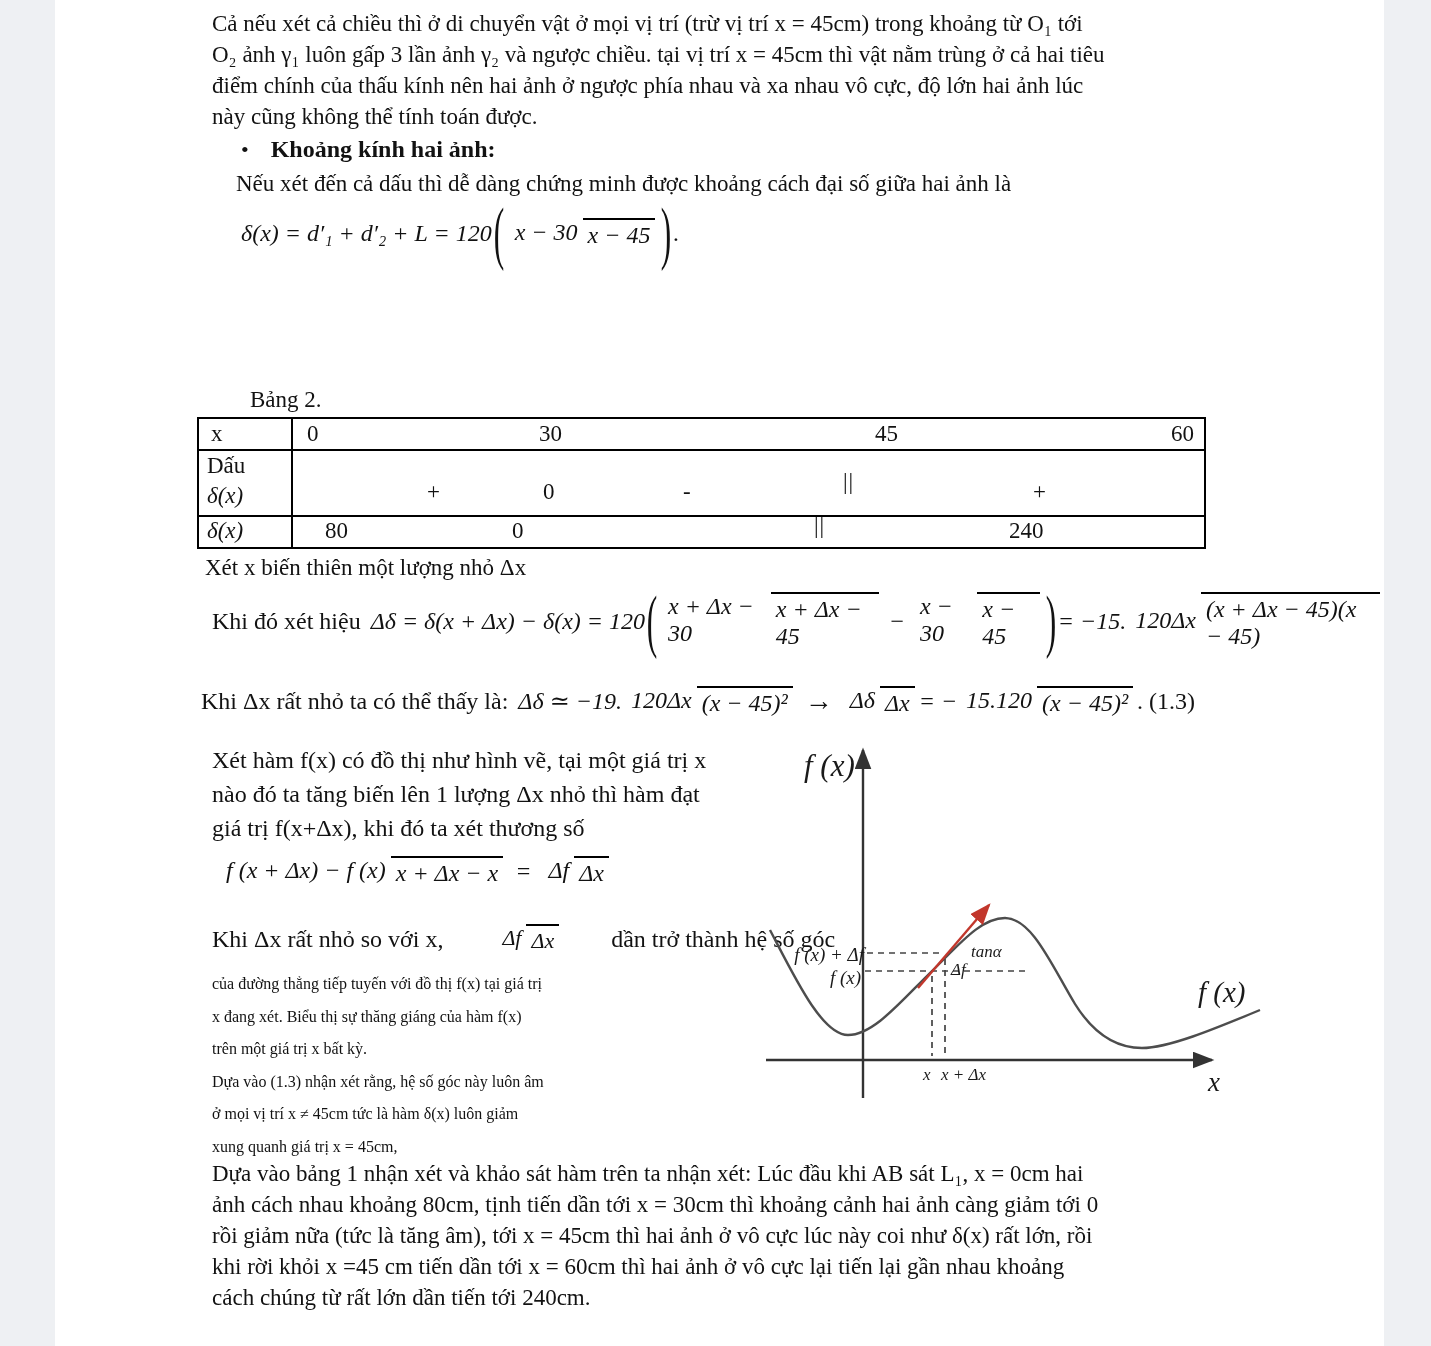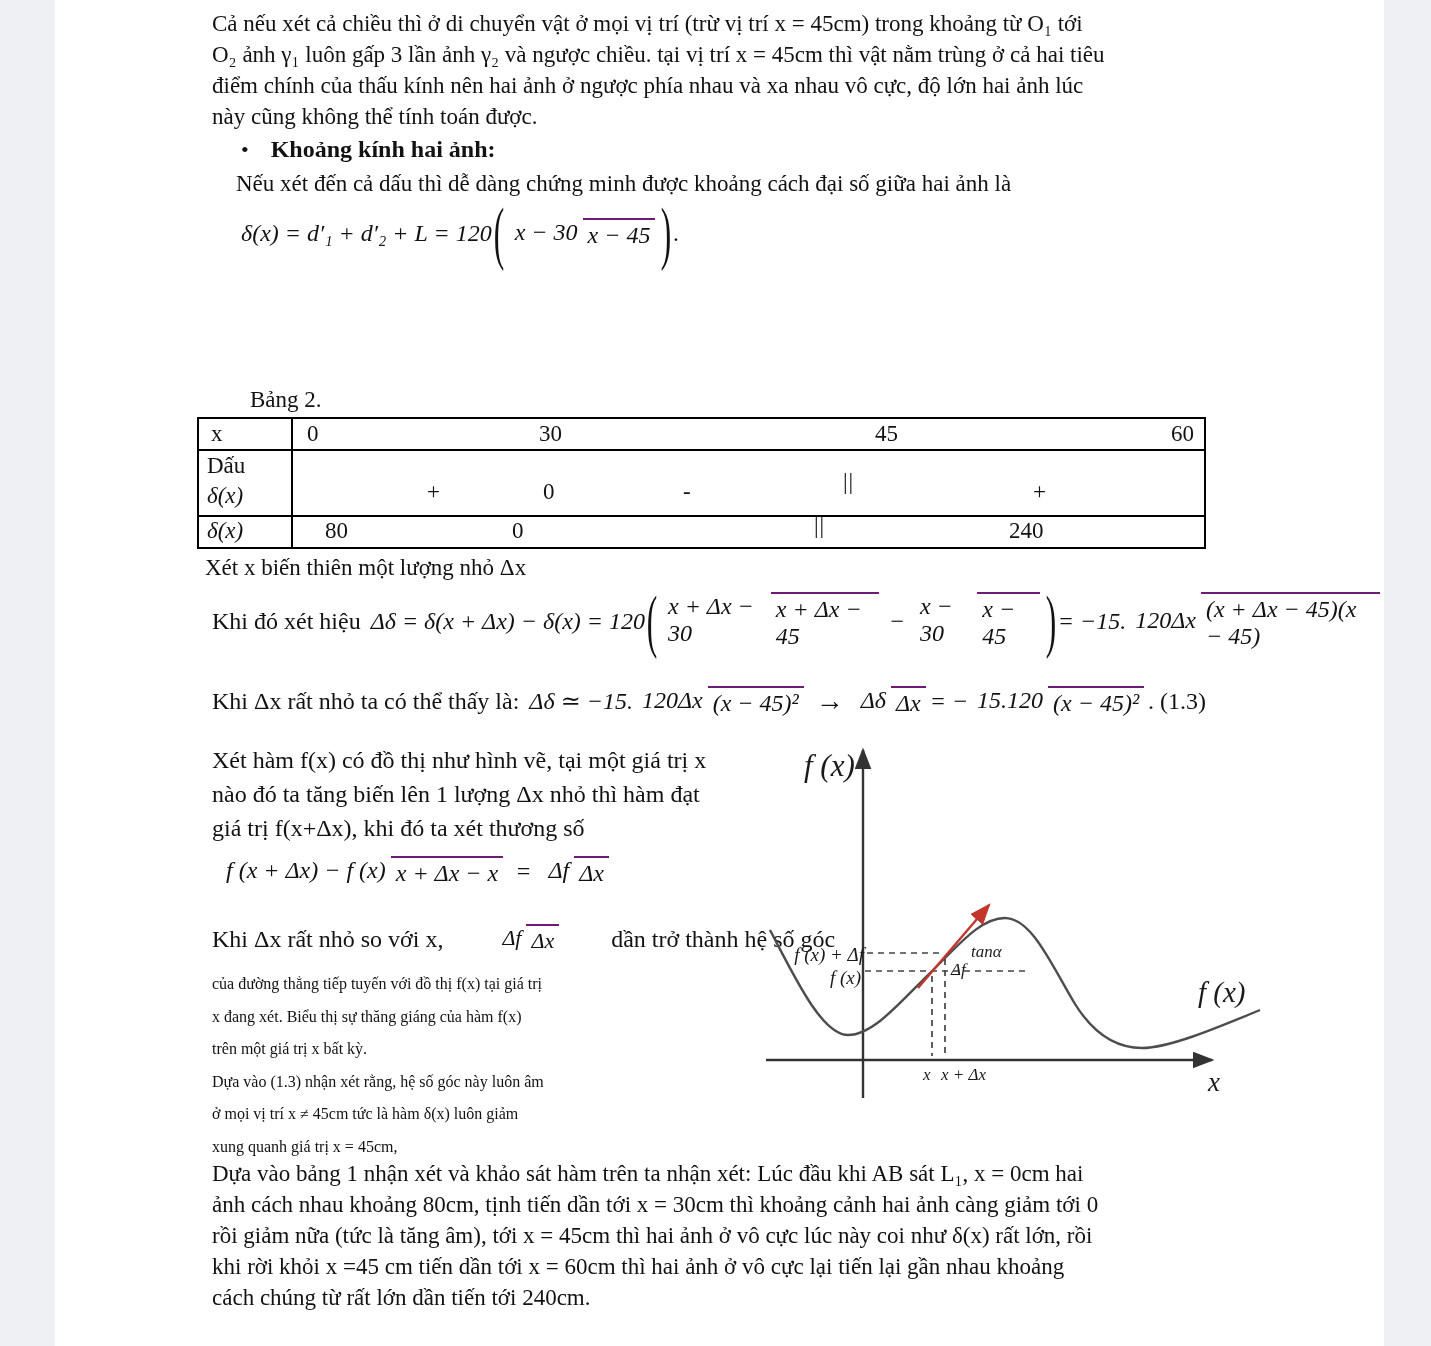--- a/index.html
+++ b/index.html
@@ -18,21 +18,21 @@
   .lh34{line-height:34px;margin-top:10px;}
   .lh32{line-height:32.5px;}
   .bold{font-weight:bold;}
   .it{font-style:italic;}
   
   .formula{display:flex;align-items:center;font-size:24px;}
   .formula .lead{font-style:normal;margin-right:10px;white-space:pre;}
   .mt{font-style:italic;white-space:pre;}
   .frac{display:inline-flex;align-items:center;font-style:italic;margin:0 4px;}
   .frac .num{padding:0 5px 2px;}
-  .frac .den{padding:2px 5px 0;border-top:2px solid #701a75;}
+  .frac .den{padding:2px 5px 0;border-top:2px solid #000000;}
   .bigp{display:inline-block;font-size:30px;font-style:normal;transform:scaleY(2.35) scaleX(1.05);margin:0 2px;line-height:30px;}
   
   .bullet-row{display:flex;align-items:baseline;font-size:24px;}
   .bullet-dot{font-size:22px;margin-right:22px;}
   
   .sign-table{border:2px solid #000;background:#fff;}
   .sign-table .vline{position:absolute;top:0;left:92px;width:2px;height:100%;background:#000;}
   .sign-table .hline{position:absolute;left:0;width:100%;height:2px;background:#000;}
   .sign-table span{position:absolute;font-size:23px;white-space:nowrap;}
   .dbar{font-size:29px;letter-spacing:1px;}
@@ -109,23 +109,23 @@
       <span class="den">x − 45</span>
     </span>
     <span class="bigp">)</span>
     <span class="mt">= −15.</span>
     <span class="frac">
       <span class="num">120Δx</span>
       <span class="den">(x + Δx − 45)(x − 45)</span>
     </span>
   </div>
 
-  <div class="abs formula" style="left:157px;top:663px;height:76px;">
+  <div class="abs formula" style="left:146px;top:663px;height:76px;">
     <span class="lead">Khi Δx rất nhỏ ta có thể thấy là:</span>
-    <span class="mt">Δδ ≃ −15.</span>
+    <span class="mt">Δδ ≃ −19.</span>
     <span class="frac">
       <span class="num">120Δx</span>
       <span class="den">(x − 45)²</span>
     </span>
     <span class="mt" style="font-size:28px;margin:0 8px;font-style:normal;">→</span>
     <span class="frac">
       <span class="num">Δδ</span>
       <span class="den">Δx</span>
     </span>
     <span class="mt">= −</span>

